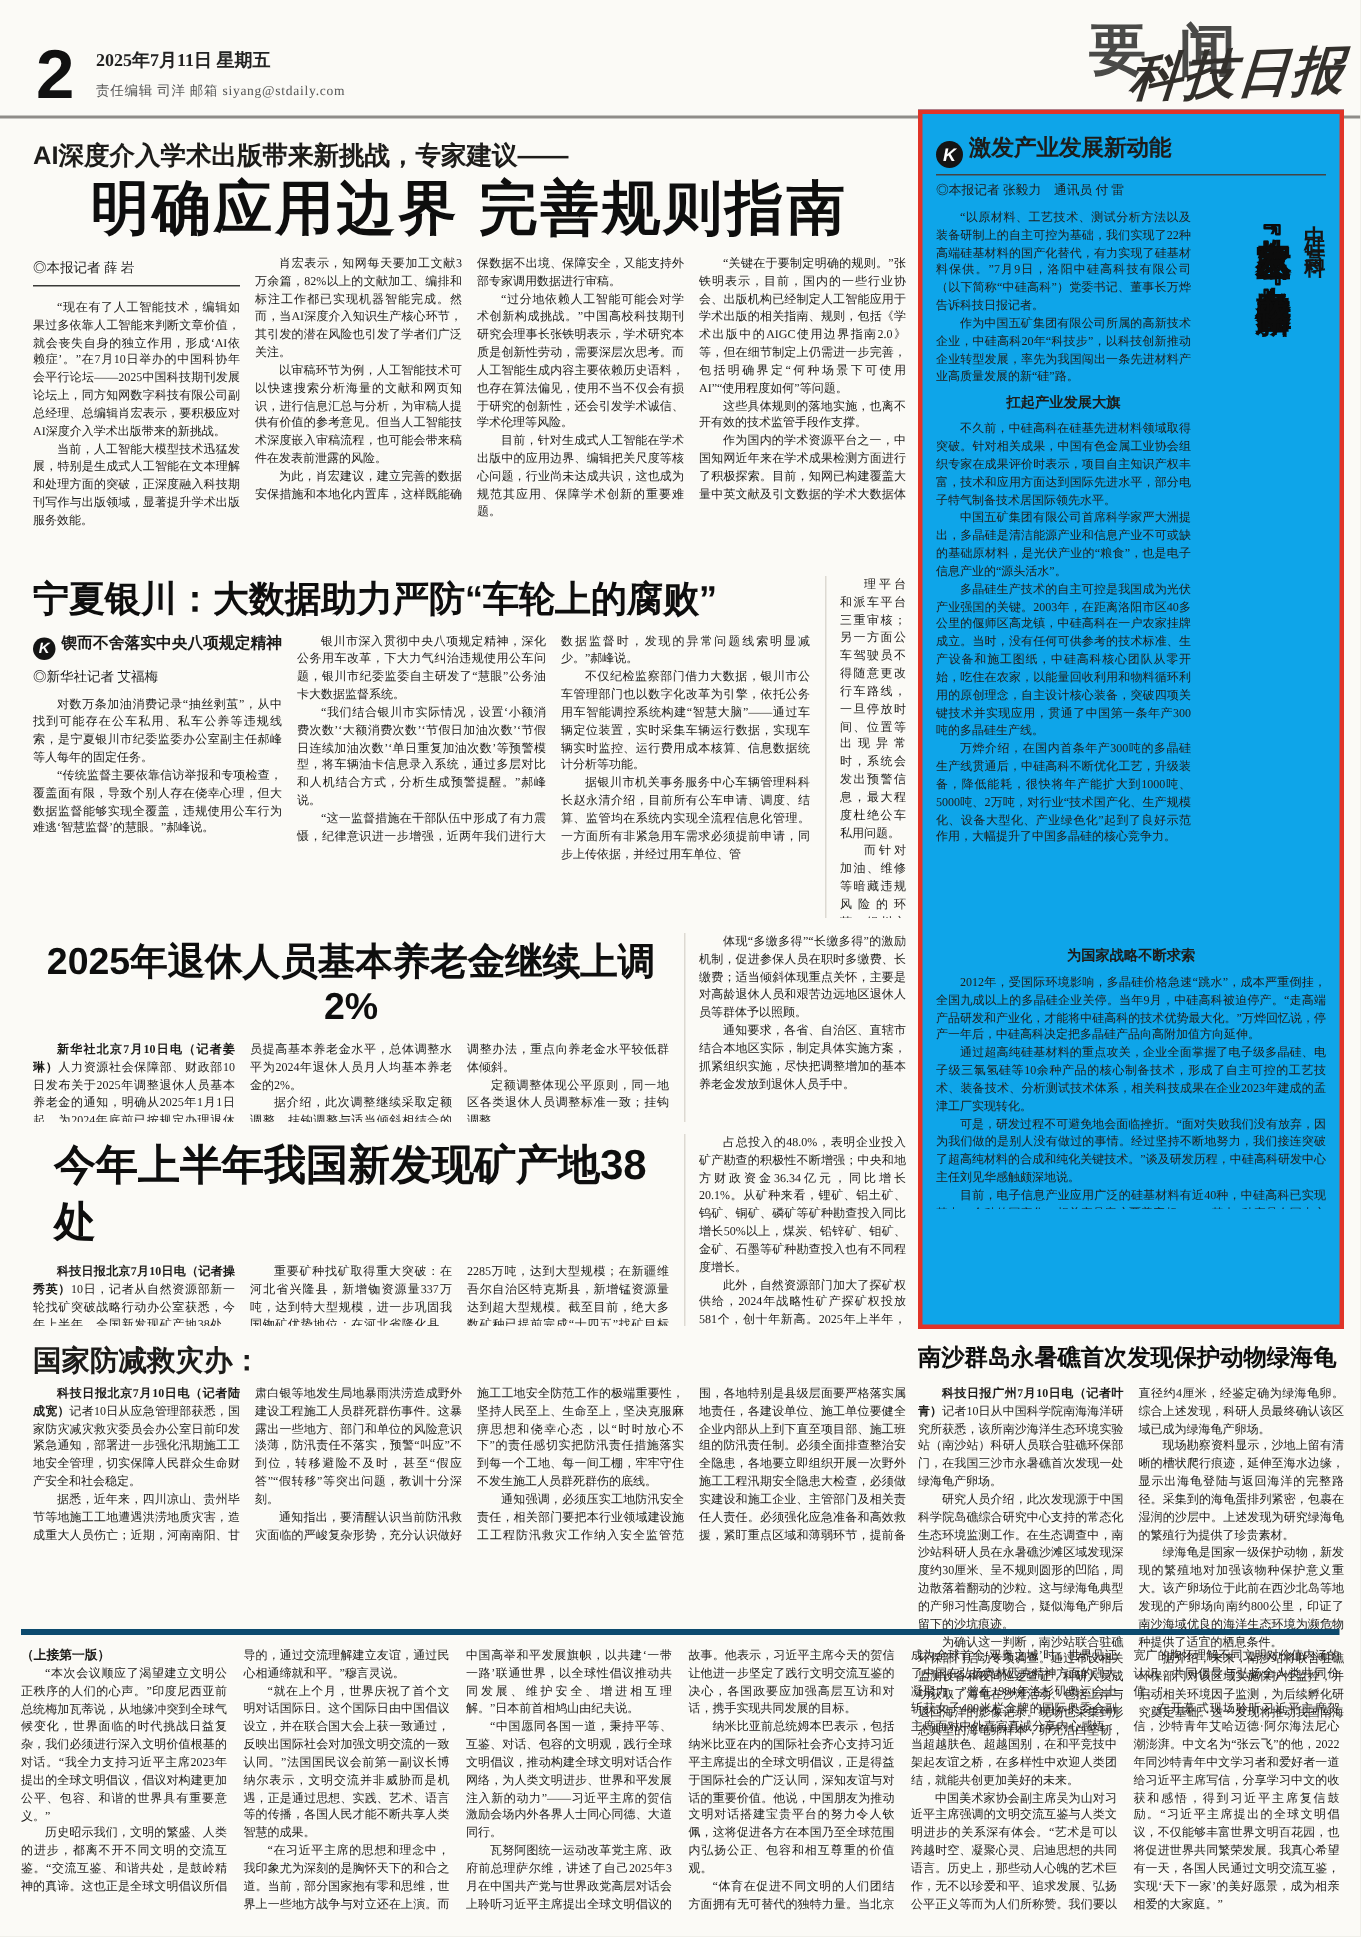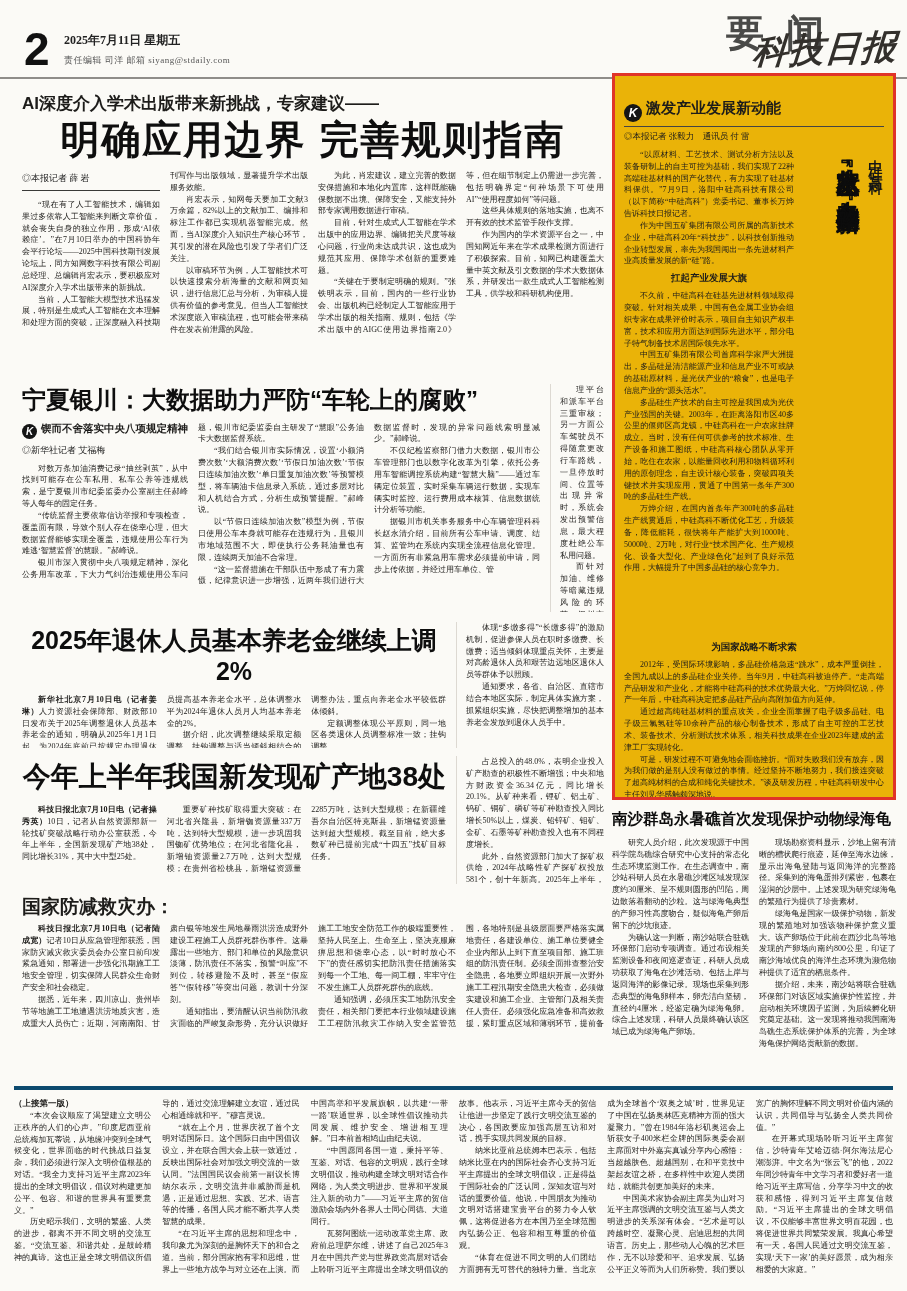--- a/index.html
+++ b/index.html
@@ -48,30 +48,30 @@
   .split{display:flex;}
   .split-side{width:138px;margin-left:10px;border-left:1px solid #ddd9d2;padding-left:9px;
               overflow:hidden;}
   .art-yc{height:228px;margin-top:10px;}
   .hl-yc{font-size:24px;line-height:1.15;margin:2px 0 8px;letter-spacing:0;}
   .art-yc .cols{height:178px;}
   .art-pen{height:126px;margin-top:10px;}
   .hl-pen{font-size:25px;text-align:center;margin:2px 0 8px;}
   .art-pen .cols{height:80px;}
   .art-min{height:128px;margin-top:8px;}
-  .hl-min{font-size:28px;text-align:right;margin:2px 0 8px;}
+  .hl-min{font-size:28px;text-align:left;margin:2px 14px 8px;}
   .art-min .cols{height:78px;}
   .art-fl{height:190px;margin-top:10px;}
   .fl-kicker{font-weight:900;font-size:19px;margin:0 0 3px;}
   .hl-fl{font-size:34px;letter-spacing:4px;text-align:center;margin:0 0 8px;}
   .art-fl .cols{height:118px;}
   
   .rightcol{position:absolute;left:612px;top:73px;width:284px;}
-  .sx-box{border:3px solid #e03428;background:#eab308;box-sizing:border-box;
-          width:284px;height:727px;padding:23px 9px 6px;overflow:hidden;}
+  .sx-box{border:3px solid #e03428;background:#0ea5e9;box-sizing:border-box;
+          width:284px;height:813px;padding:13px 9px 6px;overflow:hidden;}
   .sx-tag{border-bottom:1px solid #444;padding-bottom:4px;margin-bottom:4px;}
   .sx-tag .tagline{font-size:15px;margin:0;display:inline;}
   .sx-tag .kbadge{width:18px;height:18px;font-size:12px;vertical-align:-4px;}
   .sx-byline{font-size:8.5px;margin:3px 0 6px;}
   .sx-top{display:flex;height:482px;overflow:hidden;}
   .sx-body{flex:1;overflow:hidden;padding-right:6px;}
   .sx-body .p{font-size:8px;}
   .sx-vert{width:84px;display:flex;flex-direction:row;justify-content:flex-end;}
   .sx-vt-big{writing-mode:vertical-rl;font-family:"Liberation Sans",sans-serif;font-weight:900;
              font-size:24px;line-height:1.05;letter-spacing:1px;height:100%;color:#0c0c0c;}
@@ -117,40 +117,40 @@
       <div class="ai-kicker">AI深度介入学术出版带来新挑战，专家建议——</div>
       <h1 class="hl hl-ai">明确应用边界 完善规则指南</h1>
       <div class="cols cols-4">
         <div class="byline ul">◎本报记者 薛 岩</div>
         <div>
             <p class="p">“现在有了人工智能技术，编辑如果过多依靠人工智能来判断文章价值，就会丧失自身的独立作用，形成‘AI依赖症’。”在7月10日举办的中国科协年会平行论坛——2025中国科技期刊发展论坛上，同方知网数字科技有限公司副总经理、总编辑肖宏表示，要积极应对AI深度介入学术出版带来的新挑战。</p>
             <p class="p">当前，人工智能大模型技术迅猛发展，特别是生成式人工智能在文本理解和处理方面的突破，正深度融入科技期刊写作与出版领域，显著提升学术出版服务效能。</p>
             <p class="p">肖宏表示，知网每天要加工文献3万余篇，82%以上的文献加工、编排和标注工作都已实现机器智能完成。然而，当AI深度介入知识生产核心环节，其引发的潜在风险也引发了学者们广泛关注。</p>
             <p class="p">以审稿环节为例，人工智能技术可以快速搜索分析海量的文献和网页知识，进行信息汇总与分析，为审稿人提供有价值的参考意见。但当人工智能技术深度嵌入审稿流程，也可能会带来稿件在发表前泄露的风险。</p>
             <p class="p">为此，肖宏建议，建立完善的数据安保措施和本地化内置库，这样既能确保数据不出境、保障安全，又能支持外部专家调用数据进行审稿。</p>
+            <p class="p">“过分地依赖人工智能可能会对学术创新构成挑战。”中国高校科技期刊研究会理事长张铁明表示，学术研究本质是创新性劳动，需要深层次思考。而人工智能生成内容主要依赖历史语料，也存在算法偏见，使用不当不仅会有损于研究的创新性，还会引发学术诚信、学术伦理等风险。</p>
             <p class="p">目前，针对生成式人工智能在学术出版中的应用边界、编辑把关尺度等核心问题，行业尚未达成共识，这也成为规范其应用、保障学术创新的重要难题。</p>
             <p class="p">“关键在于要制定明确的规则。”张铁明表示，目前，国内的一些行业协会、出版机构已经制定人工智能应用于学术出版的相关指南、规则，包括《学术出版中的AIGC使用边界指南2.0》等，但在细节制定上仍需进一步完善，包括明确界定“何种场景下可使用AI”“使用程度如何”等问题。</p>
             <p class="p">这些具体规则的落地实施，也离不开有效的技术监管手段作支撑。</p>
             <p class="p">作为国内的学术资源平台之一，中国知网近年来在学术成果检测方面进行了积极探索。目前，知网已构建覆盖大量中英文献及引文数据的学术大数据体系，并研发出一款生成式人工智能检测工具，供学校和科研机构使用。</p>
           </div>
       </div>
     </article>
 
     <article class="art art-yc split">
       <div class="split-main" style="flex:1">
         <h2 class="hl hl-yc">宁夏银川：大数据助力严防“车轮上的腐败”</h2>
         <div class="cols cols-3">
           <div class="tagline"><span class="kbadge">K</span><span>锲而不舍落实中央八项规定精神</span></div>
           <div class="byline">◎新华社记者 艾福梅</div>
           <div>
               <p class="p">对数万条加油消费记录“抽丝剥茧”，从中找到可能存在公车私用、私车公养等违规线索，是宁夏银川市纪委监委办公室副主任郝峰等人每年的固定任务。</p>
               <p class="p">“传统监督主要依靠信访举报和专项检查，覆盖面有限，导致个别人存在侥幸心理，但大数据监督能够实现全覆盖，违规使用公车行为难逃‘智慧监督’的慧眼。”郝峰说。</p>
               <p class="p">银川市深入贯彻中央八项规定精神，深化公务用车改革，下大力气纠治违规使用公车问题，银川市纪委监委自主研发了“慧眼”公务油卡大数据监督系统。</p>
               <p class="p">“我们结合银川市实际情况，设置‘小额消费次数’‘大额消费次数’‘节假日加油次数’‘节假日连续加油次数’‘单日重复加油次数’等预警模型，将车辆油卡信息录入系统，通过多层对比和人机结合方式，分析生成预警提醒。”郝峰说。</p>
-              <p class="p">以“节假日连续加油次数”模型为例，节假日使用公车本身就可能存在违规行为，且银川市地域范围不大，即使执行公务耗油量也有限，连续两天加油不合常理。</p>
               <p class="p">“这一监督措施在干部队伍中形成了有力震慑，纪律意识进一步增强，近两年我们进行大数据监督时，发现的异常问题线索明显减少。”郝峰说。</p>
               <p class="p">不仅纪检监察部门借力大数据，银川市公车管理部门也以数字化改革为引擎，依托公务用车智能调控系统构建“智慧大脑”——通过车辆定位装置，实时采集车辆运行数据，实现车辆实时监控、运行费用成本核算、信息数据统计分析等功能。</p>
               <p class="p">据银川市机关事务服务中心车辆管理科科长赵永清介绍，目前所有公车申请、调度、结算、监管均在系统内实现全流程信息化管理。一方面所有非紧急用车需求必须提前申请，同步上传依据，并经过用车单位、管</p>
             </div>
         </div>
       </div>
       <div class="split-side">
         <div>
             <p class="p">理平台和派车平台三重审核；另一方面公车驾驶员不得随意更改行车路线，一旦停放时间、位置等出现异常时，系统会发出预警信息，最大程度杜绝公车私用问题。</p>
             <p class="p">而针对加油、维修等暗藏违规风险的环节，银川市则采取定点加油、定点维修、定点保险、定点审验、ETC收费等方式实现全流程无现金结算，并建立“一车一档”电子化档案系统。</p>
@@ -242,20 +242,21 @@
             <p class="p">通过超高纯硅基材料的重点攻关，企业全面掌握了电子级多晶硅、电子级三氯氢硅等10余种产品的核心制备技术，形成了自主可控的工艺技术、装备技术、分析测试技术体系，相关科技成果在企业2023年建成的孟津工厂实现转化。</p>
             <p class="p">可是，研发过程不可避免地会面临挫折。“面对失败我们没有放弃，因为我们做的是别人没有做过的事情。经过坚持不断地努力，我们接连突破了超高纯材料的合成和纯化关键技术。”谈及研发历程，中硅高科研发中心主任刘见华感触颇深地说。</p>
             <p class="p">目前，电子信息产业应用广泛的硅基材料有近40种，中硅高科已实现其中20余种的国产化，相关产品客户覆盖率超80%，其中4种产品在国内市场占有率位居首位。</p>
           </div>
       </div>
     </section>
 
     <article class="art art-turtle">
       <h2 class="hl hl-turtle">南沙群岛永暑礁首次发现保护动物绿海龟</h2>
       <div class="cols cols-2">
+        <p class="p"><b class="dl">科技日报广州7月10日电（记者叶青）</b><span>记者10日从中国科学院南海海洋研究所获悉，该所南沙海洋生态环境实验站（南沙站）科研人员联合驻礁环保部门，在我国三沙市永暑礁首次发现一处绿海龟产卵场。</span></p>
         <div>
             <p class="p">研究人员介绍，此次发现源于中国科学院岛礁综合研究中心支持的常态化生态环境监测工作。在生态调查中，南沙站科研人员在永暑礁沙滩区域发现深度约30厘米、呈不规则圆形的凹陷，周边散落着翻动的沙粒。这与绿海龟典型的产卵习性高度吻合，疑似海龟产卵后留下的沙坑痕迹。</p>
             <p class="p">为确认这一判断，南沙站联合驻礁环保部门启动专项调查。通过布设相关监测设备和夜间巡逻查证，科研人员成功获取了海龟在沙滩活动、包括上岸与返回海洋的影像记录。现场也采集到形态典型的海龟卵样本，卵壳洁白坚韧，直径约4厘米，经鉴定确为绿海龟卵。综合上述发现，科研人员最终确认该区域已成为绿海龟产卵场。</p>
             <p class="p">现场勘察资料显示，沙地上留有清晰的槽状爬行痕迹，延伸至海水边缘，显示出海龟登陆与返回海洋的完整路径。采集到的海龟蛋排列紧密，包裹在湿润的沙层中。上述发现为研究绿海龟的繁殖行为提供了珍贵素材。</p>
             <p class="p">绿海龟是国家一级保护动物，新发现的繁殖地对加强该物种保护意义重大。该产卵场位于此前在西沙北岛等地发现的产卵场向南约800公里，印证了南沙海域优良的海洋生态环境为濒危物种提供了适宜的栖息条件。</p>
             <p class="p">据介绍，未来，南沙站将联合驻礁环保部门对该区域实施保护性监控，并启动相关环境因子监测，为后续孵化研究奠定基础。这一发现将推动我国南海岛礁生态系统保护体系的完善，为全球海龟保护网络贡献新的数据。</p>
           </div>
       </div>
     </article>
 

